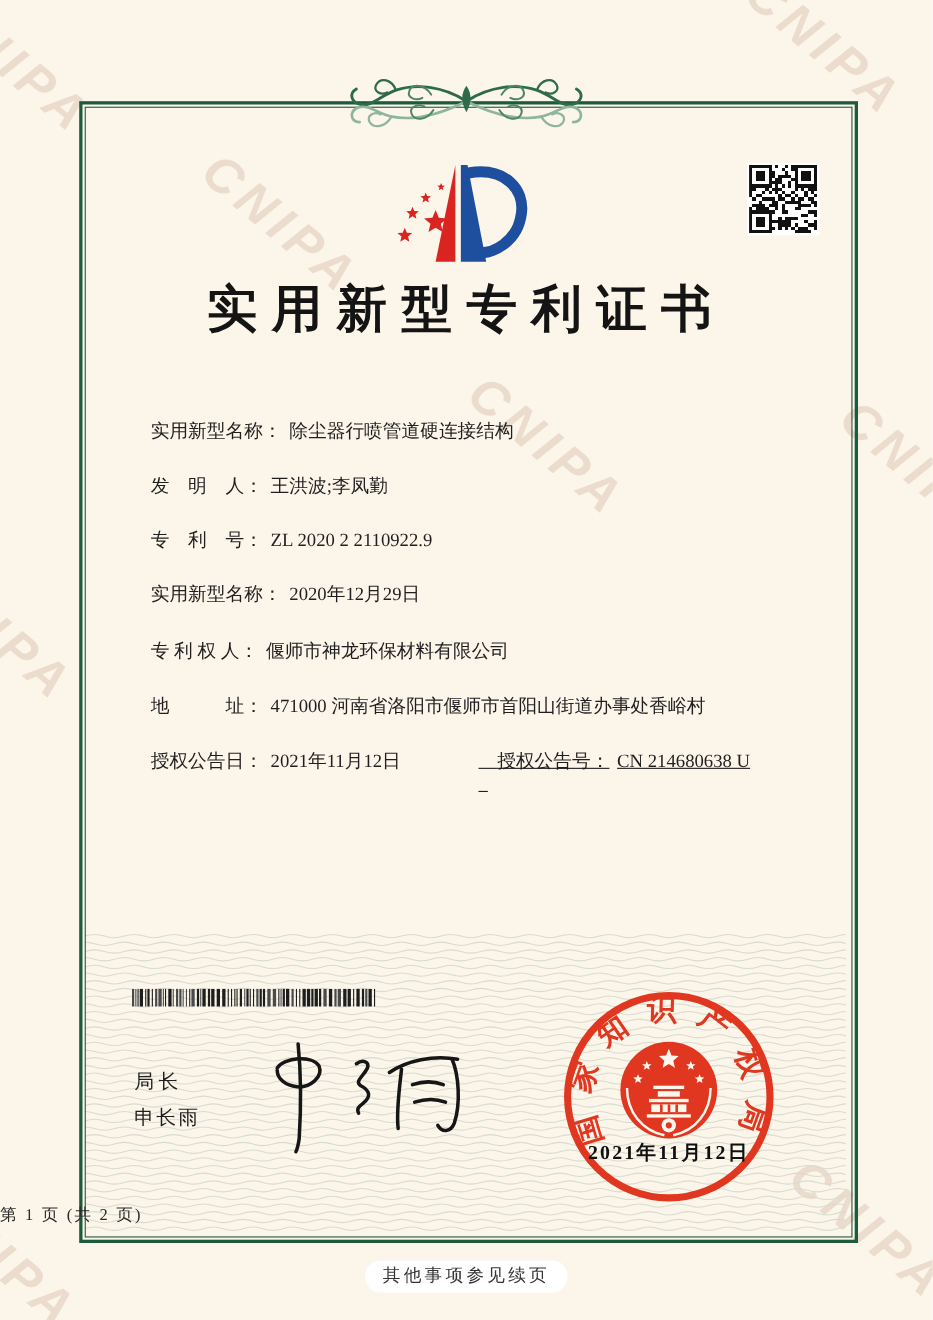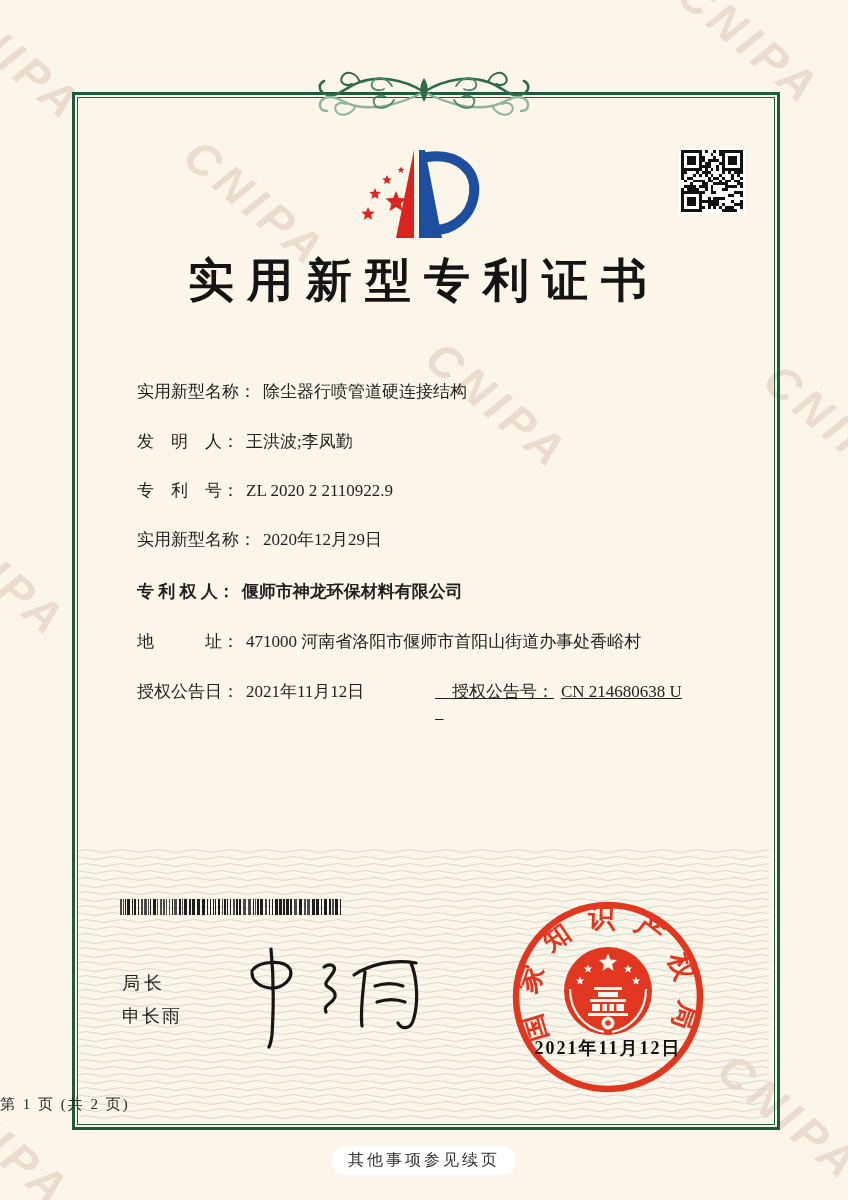--- a/index.html
+++ b/index.html
@@ -43,21 +43,21 @@
   .qr{position:absolute; left:679px; top:148px; width:66px; height:66px;
       background:#fff; padding:2px; box-sizing:border-box; z-index:2;}
   .title{
     position:absolute; left:0; right:0; top:250px; z-index:2;
     text-align:center; font-size:46px; font-weight:600; letter-spacing:13px;
     color:#141414;
   }
   
   .row{position:absolute; left:120px; z-index:2; font-size:17px; white-space:pre;}
   .r1{top:360px;} .r2{top:410px;} .r3{top:459px;} .r4{top:508px;}
-  .r5{top:560px;font-weight:bold;} .r6{top:610px;} .r7{top:660px;}
+  .r5{top:560px;} .r6{top:610px;} .r7{top:660px;}
   .f-label{color:#1f1f1f;}
   .f-value{margin-left:7px; color:#1f1f1f;}
   .gazette{position:absolute; left:435px; top:660px; z-index:2; font-size:17px; white-space:pre;text-decoration:underline;}
   
   .body-text{
     position:absolute; left:120px; top:702px; width:637px; z-index:2;
     font-size:17px; line-height:27px; text-align:justify; color:#262626;
   }
   .body-text p{margin:0; text-indent:2em;}
   

